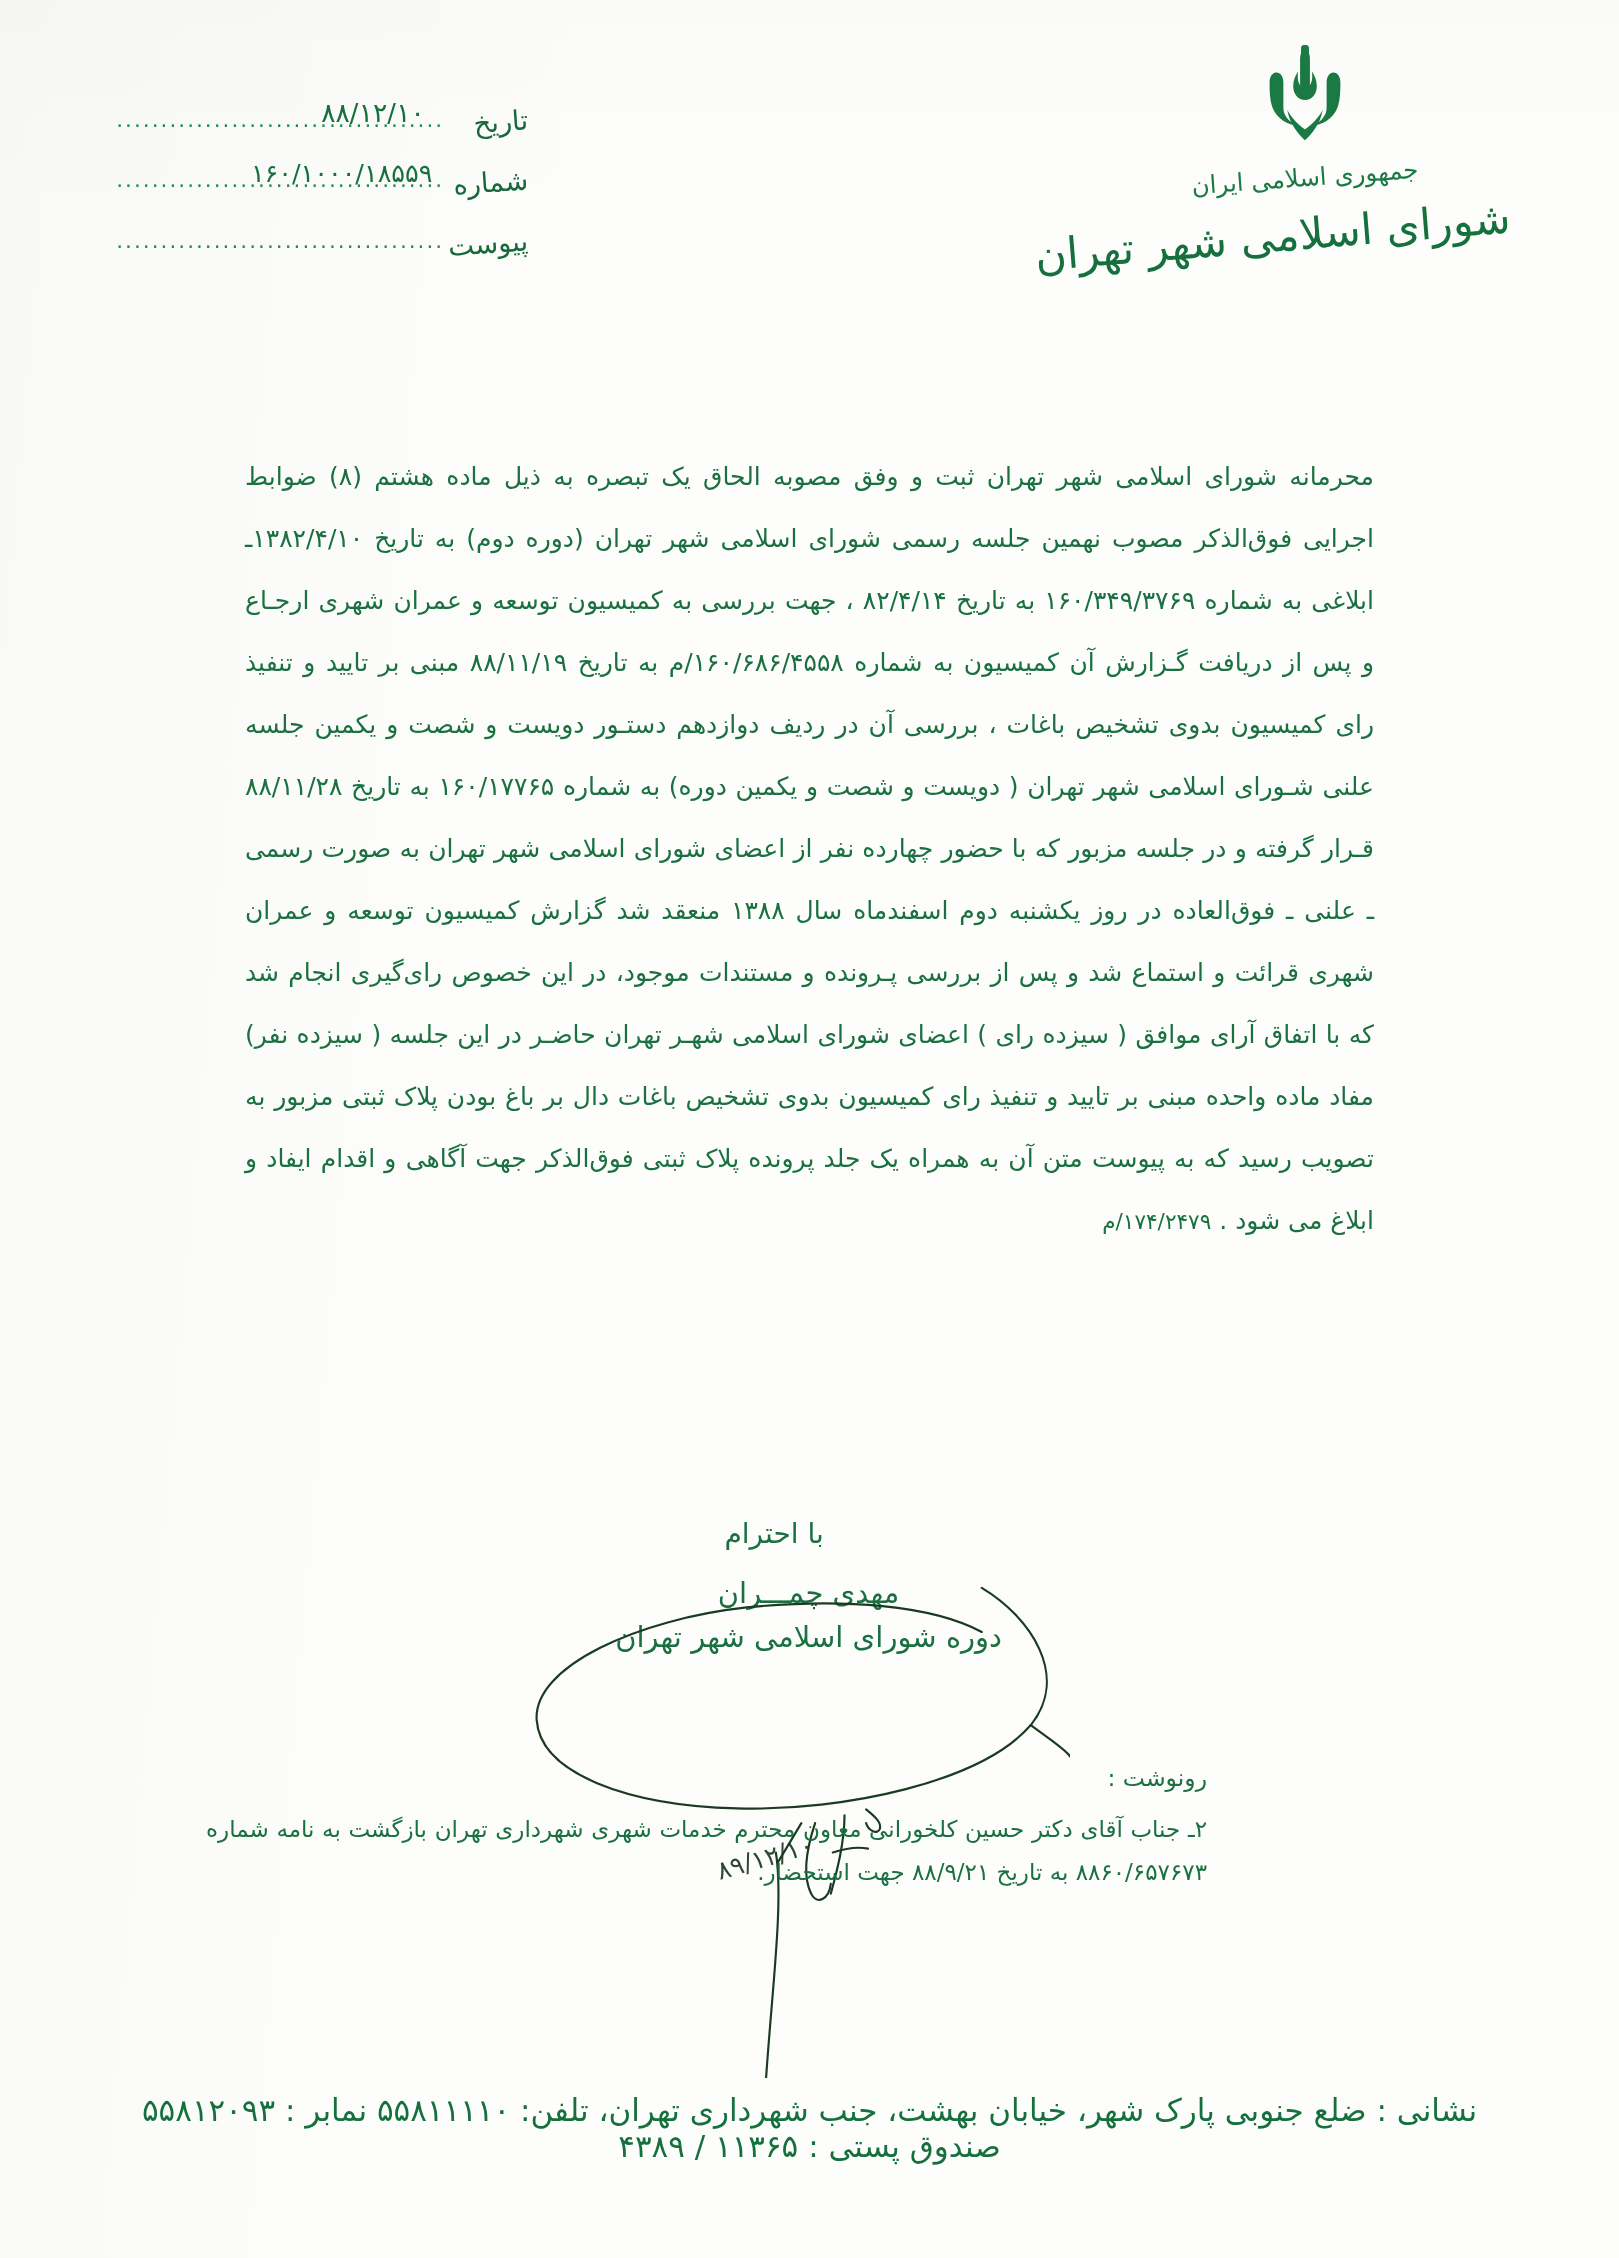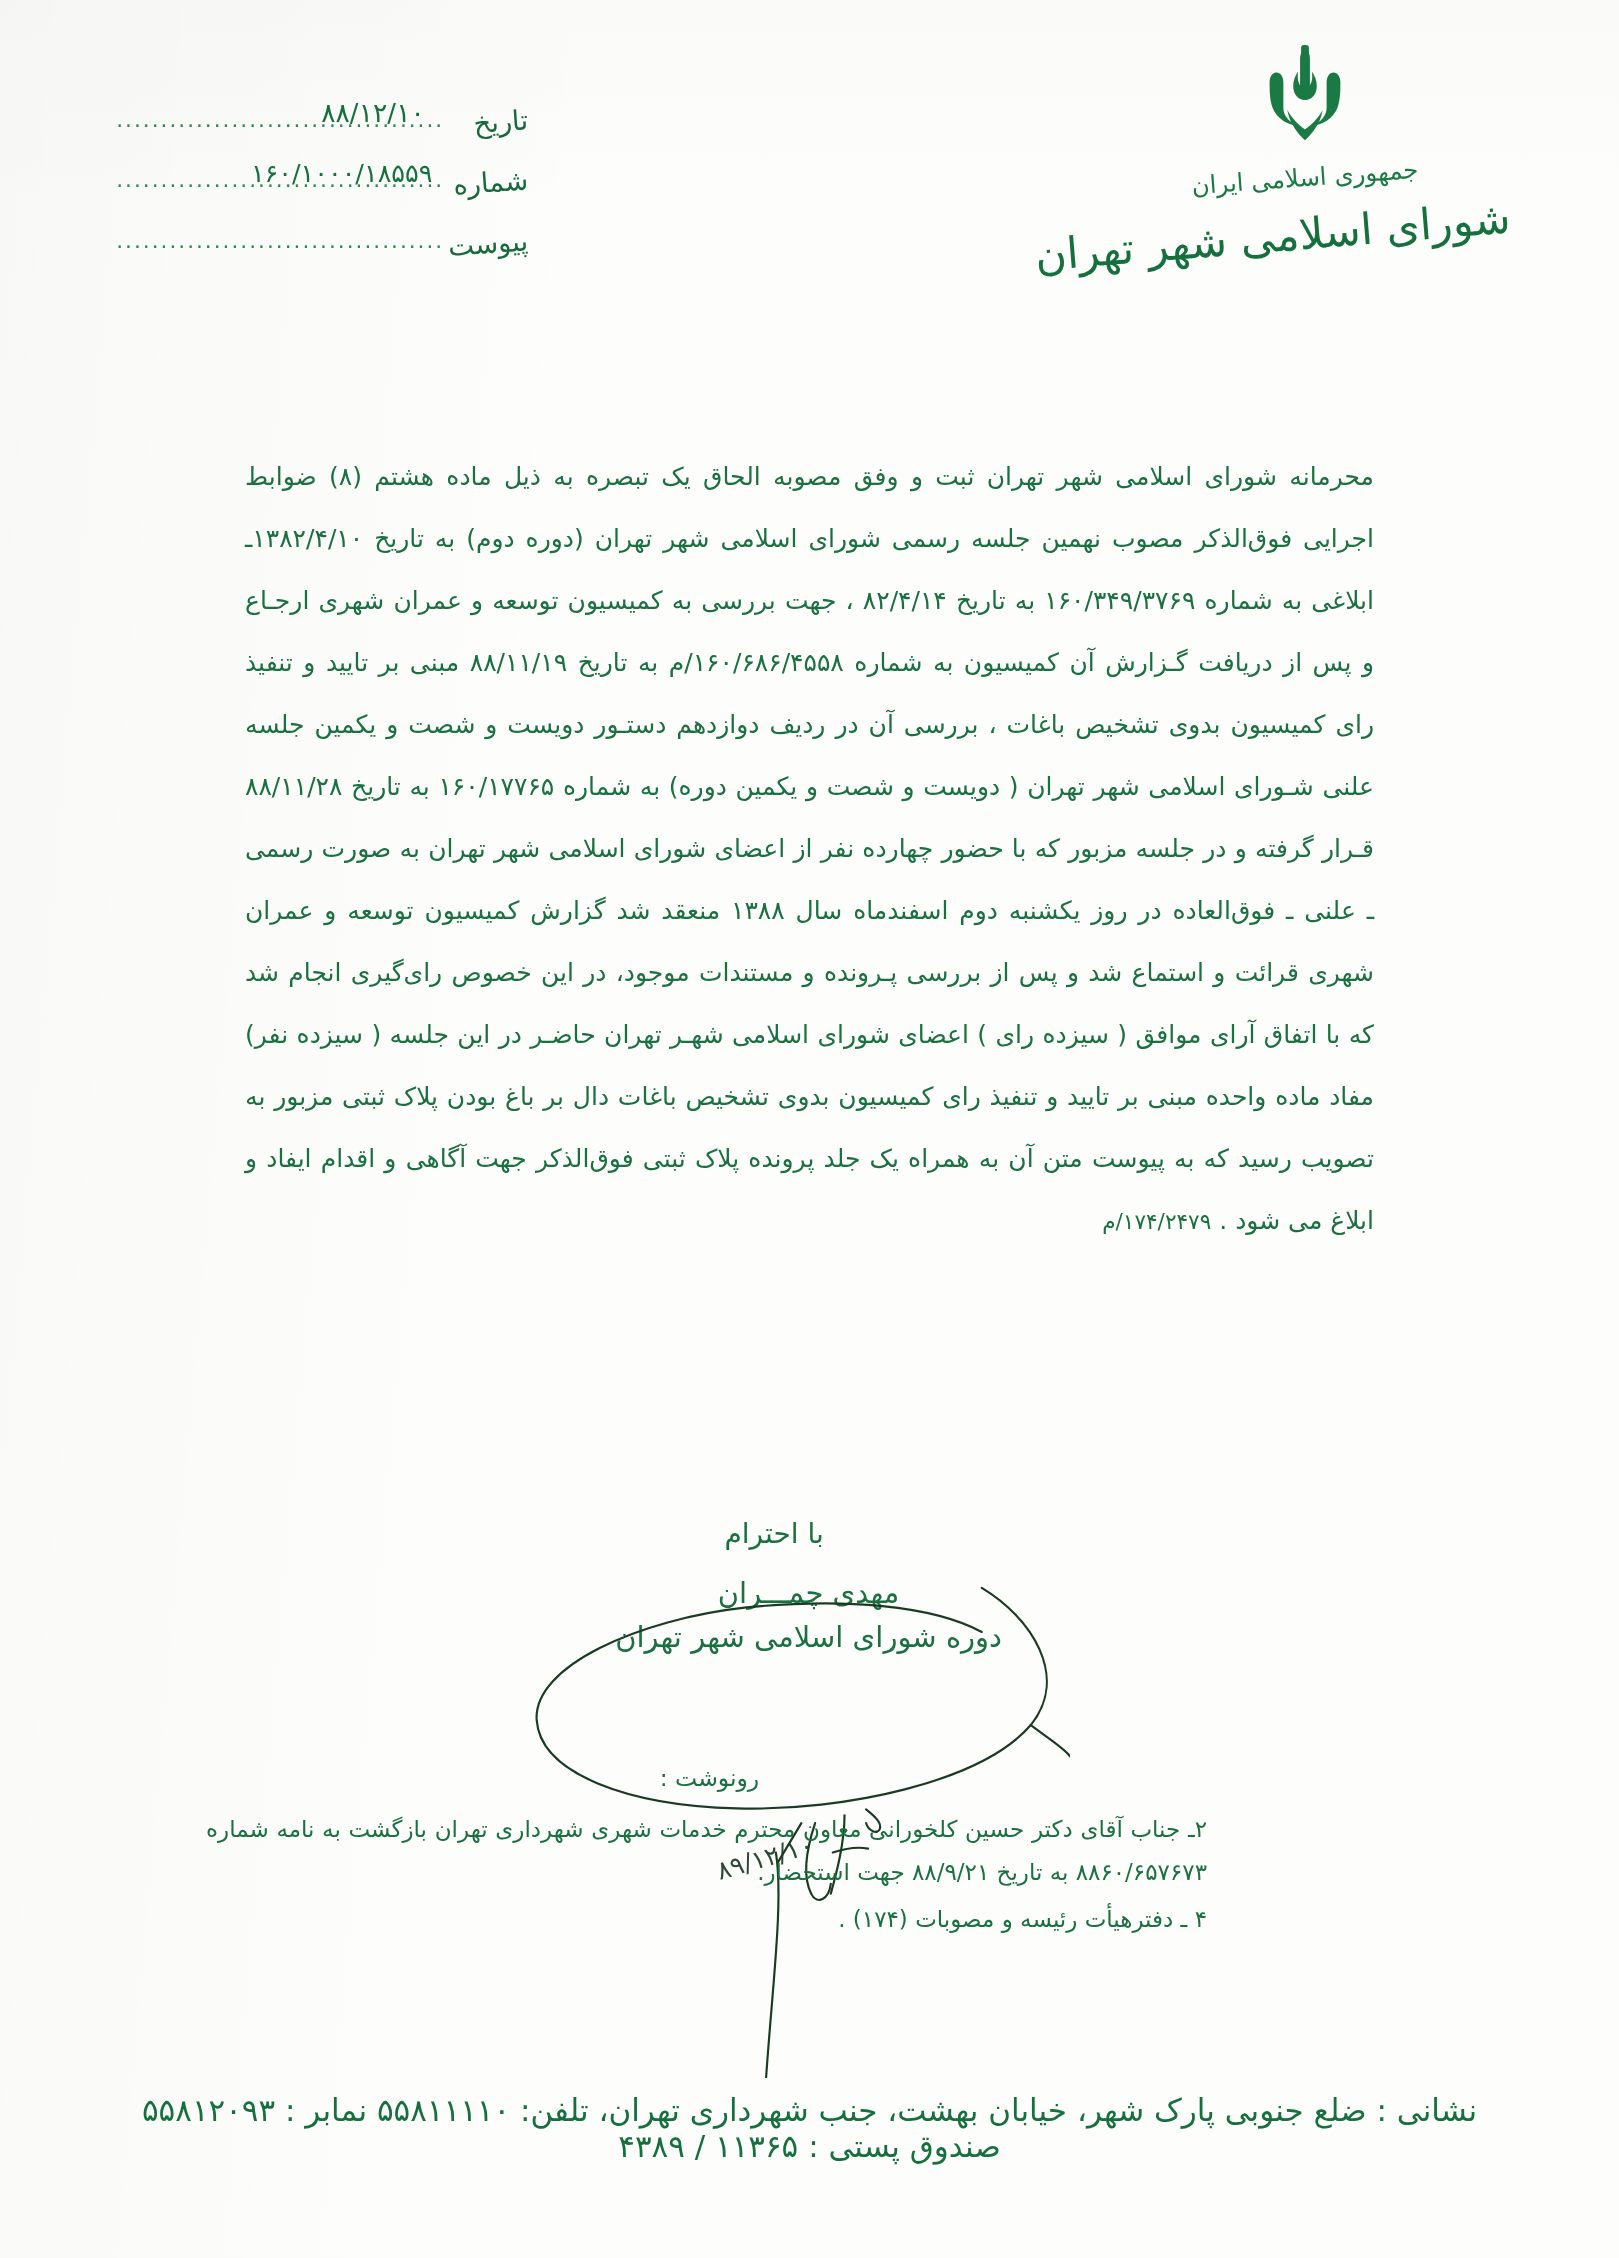--- a/index.html
+++ b/index.html
@@ -185,21 +185,21 @@
     right: 412px;
     left: 206px;
     color: #1a7040;
     direction: rtl;
     text-align: right;
     font-family: "DejaVu Sans", sans-serif;
   }
   .cc-title {
     font-size: 23.5px;
     margin-bottom: 15.7px;
-    text-align: center;
+    text-align: right;
     padding-left: 5.9px;
   }
   .cc-item {
     font-size: 23px;
     line-height: 43px;
     margin-bottom: 3.9px;
     text-align: justify;
   }
 
   
@@ -289,19 +289,18 @@
         <path d="M318 330 C330 326 344 324 354 326"></path>
         <path d="M260 330 C268 380 256 470 250 560"></path>
       </g>
       <text x="300" y="330" font-size="26" fill="#1a3a22" font-family="DejaVu Sans, sans-serif" transform="rotate(-16 300 330)" opacity="0.92">۸۹/۱۲/۱۰</text>
     </svg>
   </div>
 
   <div class="cc">
     <div class="cc-title">رونوشت :</div>
     <div class="cc-item">۲ـ  جناب آقای دکتر حسین کلخورانی معاون محترم خدمات شهری شهرداری تهران بازگشت به نامه شماره ۸۸۶۰/۶۵۷۶۷۳ به تاریخ ۸۸/۹/۲۱ جهت استحضار.</div>
-    <div class="cc-item">۴ ـ دفترهیأت رئیسه و مصوبات (۱۷۴) .</div>
   </div>
 
   <div class="footer">نشانی : ضلع جنوبی پارک شهر، خیابان بهشت، جنب شهرداری تهران، تلفن: ۵۵۸۱۱۱۱۰ نمابر : ۵۵۸۱۲۰۹۳ صندوق پستی : ۱۱۳۶۵ / ۴۳۸۹</div>
 
 </div>
 
 
 </body></html>

